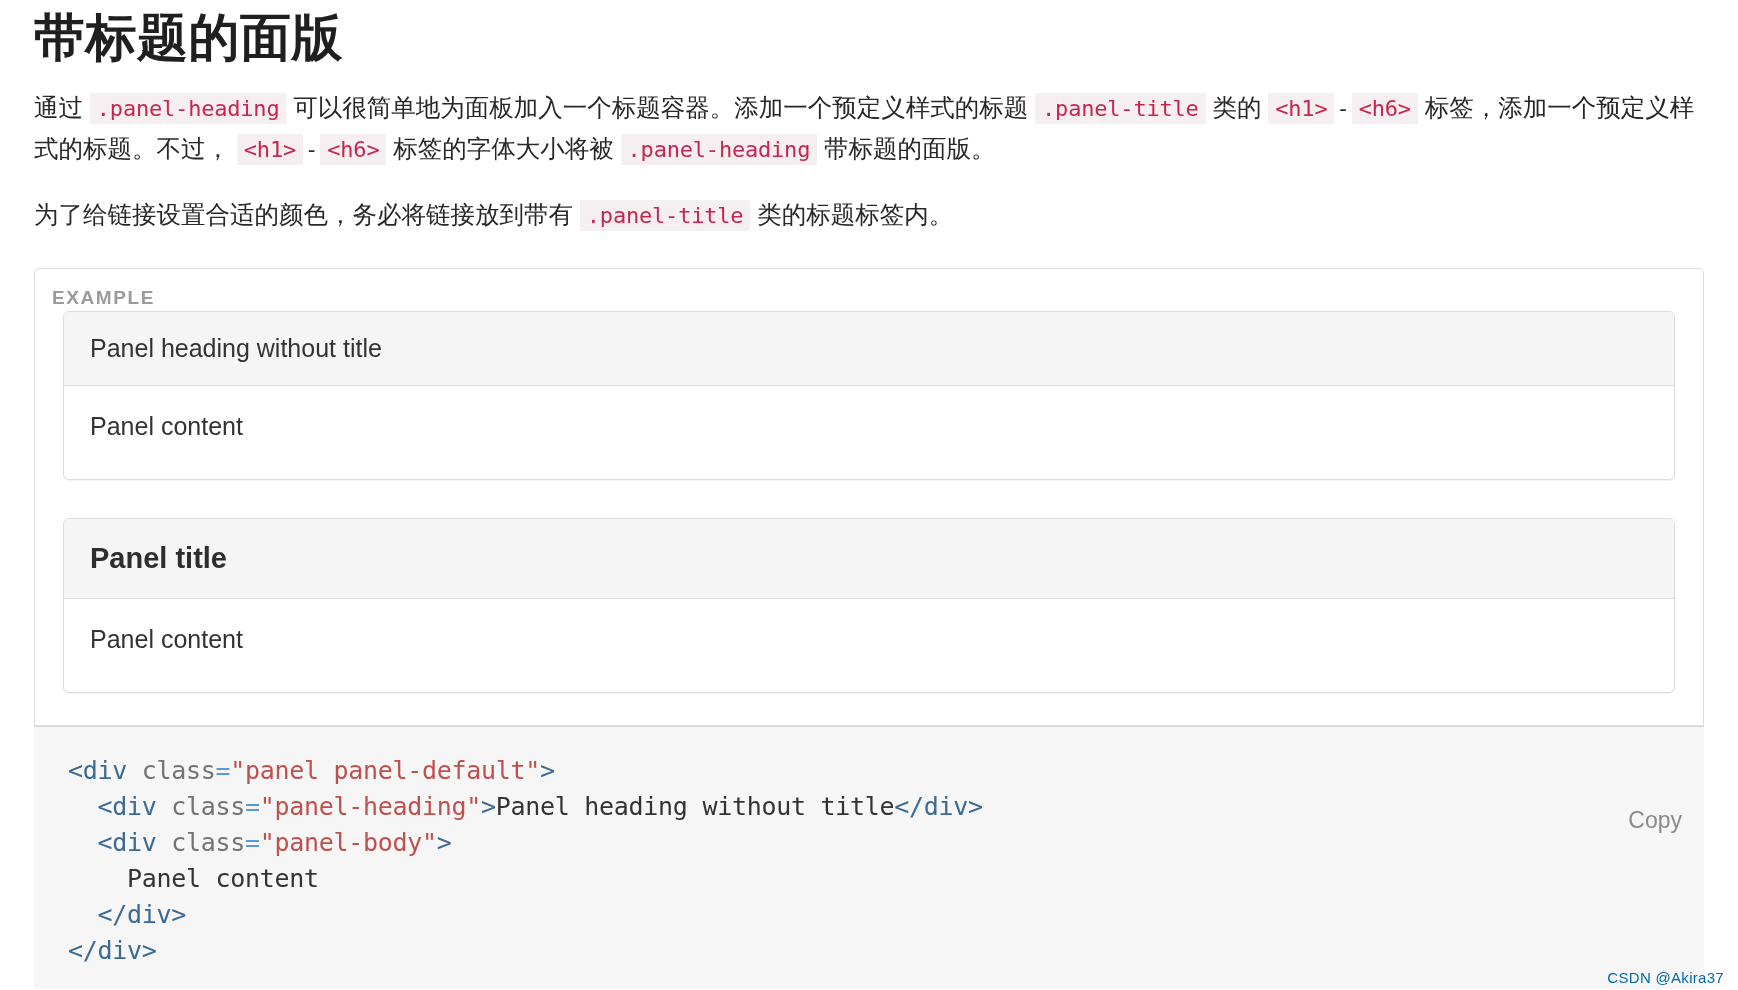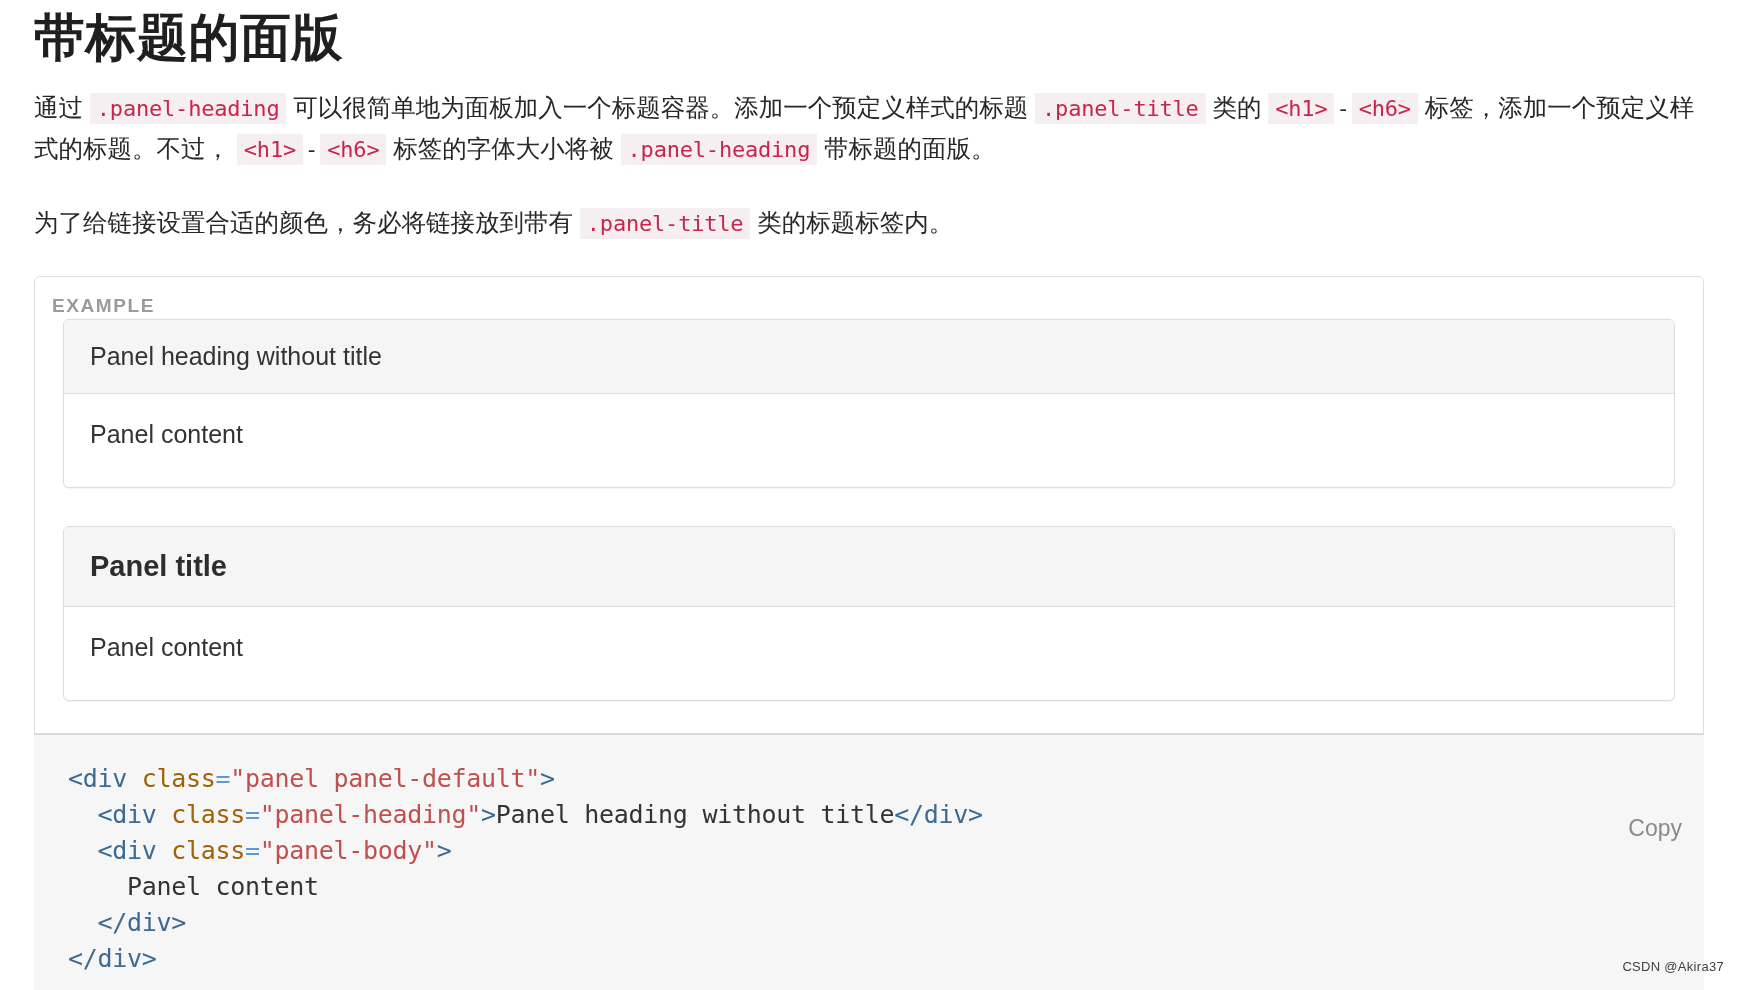--- a/index.html
+++ b/index.html
@@ -36,21 +36,21 @@
   
   .para {
     font-size: 24.5px;
     line-height: 40px;
     color: #272727;
     margin: 14px 0 0 0;
     padding: 0 0 0 12px;
     max-width: 1700px;
   }
   .para.second {
-    margin-top: 33px;
+    margin-top: 25px;
   }
 
   code.inline {
     font-family: "DejaVu Sans Mono", "Liberation Mono", monospace;
     background: #f6eff1;
     color: #c7254e;
     font-size: 22px;
     padding: 3px 7px;
     border-radius: 0;
     white-space: nowrap;
@@ -130,21 +130,21 @@
   pre.code {
     margin: 0;
     font-family: "DejaVu Sans Mono", "Liberation Mono", monospace;
     font-size: 25px;
     line-height: 36px;
     color: #333333;
     white-space: pre;
     letter-spacing: -0.3px;
   }
   .tok-tag    { color: #3d6a92; }
-  .tok-attr   { color: #a16207; }
+  .tok-attr   { color: #737373; }
   .tok-eq     { color: #5a9ad4; }
   .tok-str    { color: #c0504d; }
   .tok-text   { color: #333333; }
 
   .copy-btn {
     position: absolute;
     top: 78px;
     right: 16px;
     font-family: "Liberation Sans", sans-serif;
     font-size: 23px;
@@ -153,23 +153,23 @@
     user-select: none;
     background: transparent;
     border: none;
     padding: 2px 6px;
   }
 
   
   .watermark {
     position: absolute;
     right: 14px;
-    bottom: 16px;
-    font-size: 13px;
-    color: #404040;
+    bottom: 4px;
+    font-size: 15px;
+    color: #0369a1;
     font-family: "Liberation Sans", sans-serif;
     letter-spacing: 0.3px;
   }
 </style>
 </head>
 <body>
 
 <div class="page">
 
   <h1 class="page-title">带标题的面版</h1>

